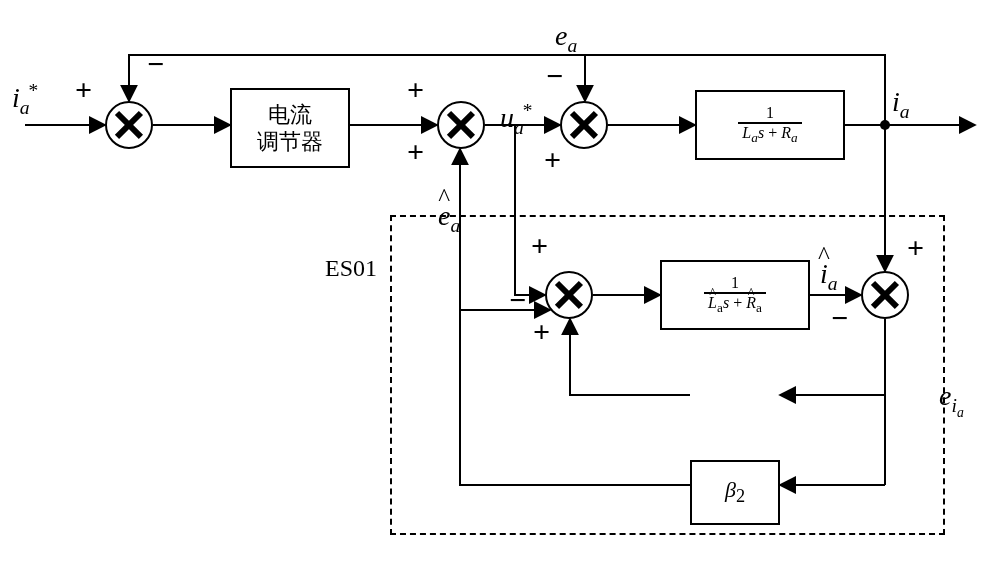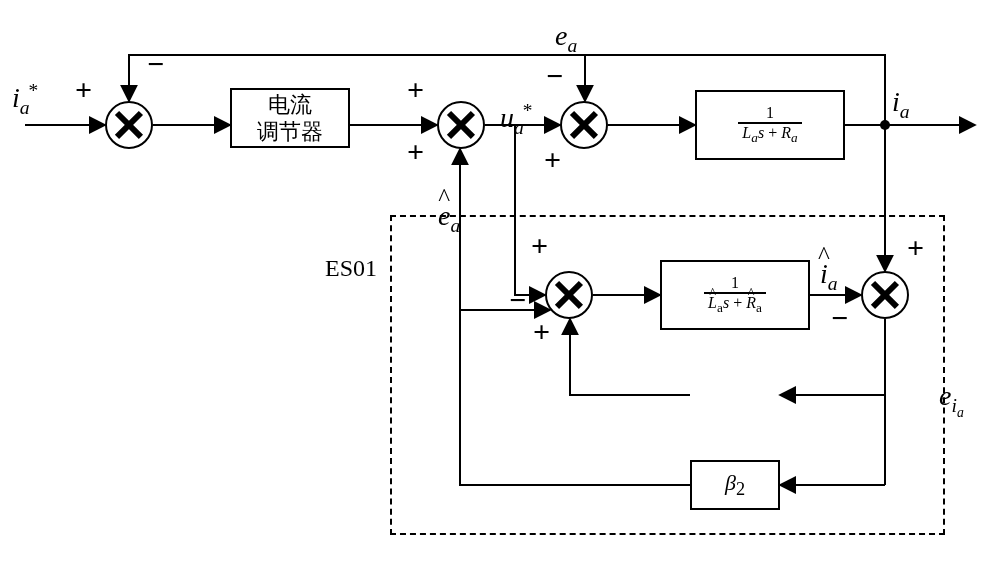--- a/index.html
+++ b/index.html
@@ -83,21 +83,21 @@
   <div class="sum-wrap" style="left:105px; top:101px;">
     <div class="sum">
       <svg viewBox="0 0 10 10">
           <path d="M1 1 L9 9 M9 1 L1 9" stroke="#000" stroke-width="2"></path>
         </svg>
     </div>
     <div class="sign" style="left:-30px; top:-26px;">+</div>
     <div class="sign" style="left:42px; top:-52px;">−</div>
   </div>
 
-  <div class="box tbox" style="left:230px; top:88px; width:120px; height:60px;">
+  <div class="box tbox" style="left:230px; top:88px; width:120px; height:80px;">
     <span>电流<br>调节器</span>
   </div>
 
   <div class="sum-wrap" style="left:437px; top:101px;">
     <div class="sum">
       <svg viewBox="0 0 10 10">
           <path d="M1 1 L9 9 M9 1 L1 9" stroke="#000" stroke-width="2"></path>
         </svg>
     </div>
     <div class="sign" style="left:-30px; top:-26px;">+</div>
@@ -156,17 +156,17 @@
           <path d="M1 1 L9 9 M9 1 L1 9" stroke="#000" stroke-width="2"></path>
         </svg>
     </div>
     <div class="sign" style="left:46px; top:-38px;">+</div>
     <div class="sign" style="left:-30px; top:32px;">−</div>
   </div>
 
   <div class="label" style="left:939px; top:380px;">e<sub>i<sub>a</sub></sub></div>
 
 
-  <div class="box" style="left:690px; top:460px; width:90px; height:50px; font-size:22px;">
+  <div class="box" style="left:690px; top:460px; width:90px; height:65px; font-size:22px;">
     <span><i>β</i><sub>2</sub></span>
   </div>
 
 </div>
 
 </body></html>

